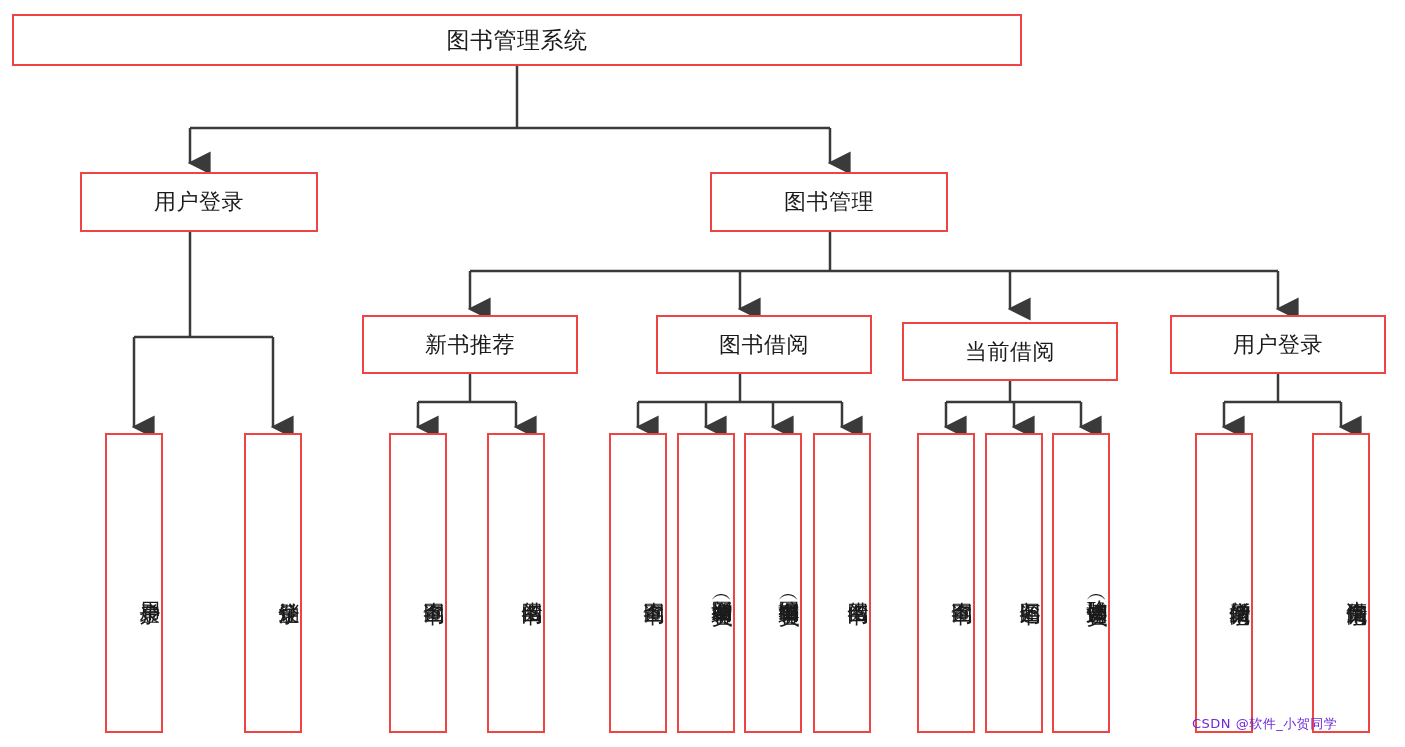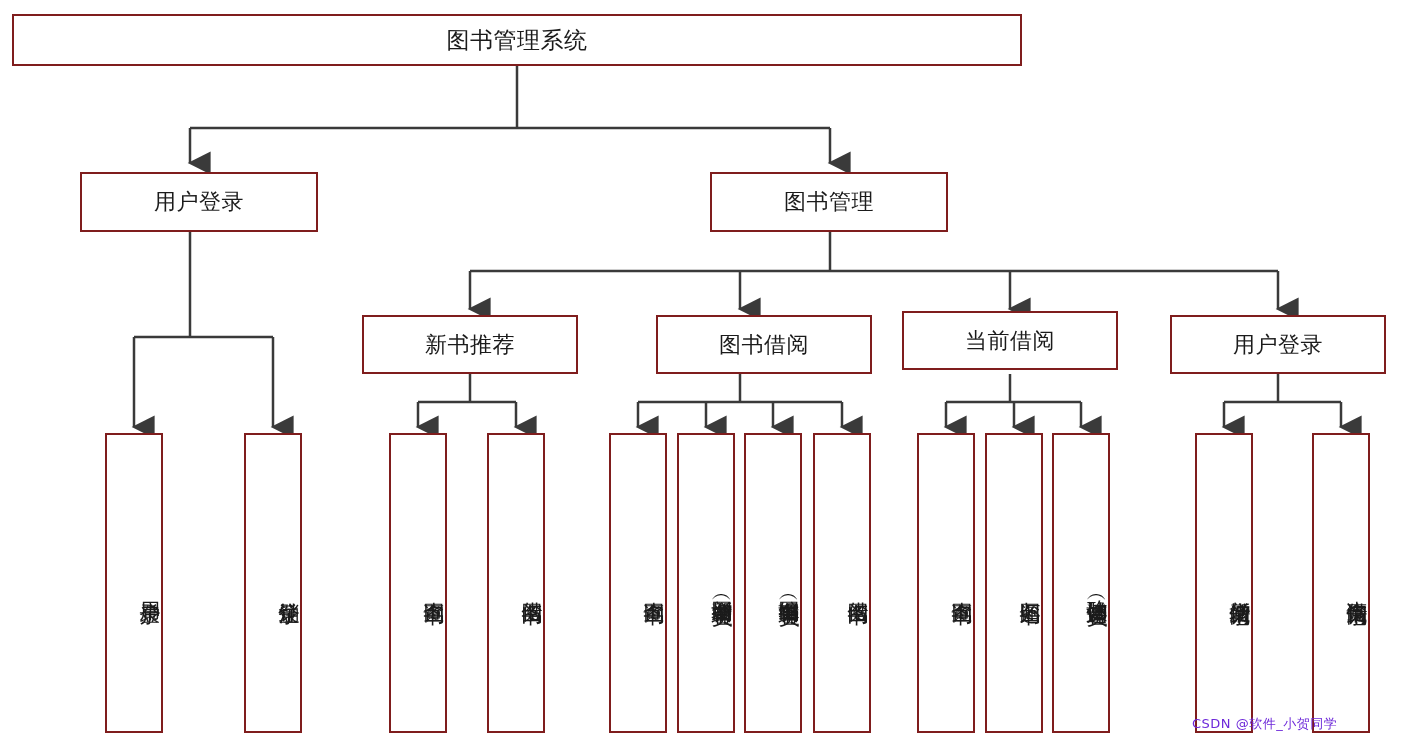--- a/index.html
+++ b/index.html
@@ -25,21 +25,21 @@
     position: absolute;
     left: 0;
     top: 0;
     width: 1405px;
     height: 747px;
     pointer-events: none;
   }
   .node {
     position: absolute;
     box-sizing: border-box;
-    border: 2px solid #7f1d1d;
+    border: 2px solid #ef4444;
     background: #ffffff;
     display: flex;
     align-items: center;
     justify-content: center;
     color: #1b1b1b;
   }
   .node.horiz {
     font-size: 22px;
     letter-spacing: 0.5px;
   }
@@ -136,21 +136,21 @@
   <div class="node horiz" style="left:710px; top:172px; width:238px; height:60px;text-align:center;">
     <span class="nlabel">图书管理</span>
   </div>
 
   <div class="node horiz" style="left:362px; top:315px; width:216px; height:59px;justify-content:center;">
     <span class="nlabel">新书推荐</span>
   </div>
   <div class="node horiz" style="left:656px; top:315px; width:216px; height:59px;">
     <span class="nlabel">图书借阅</span>
   </div>
-  <div class="node horiz" style="left:902px; top:311px; width:216px; height:59px;align-items:center;">
+  <div class="node horiz" style="left:902px; top:322px; width:216px; height:59px;align-items:center;">
     <span class="nlabel">当前借阅</span>
   </div>
   <div class="node horiz" style="left:1170px; top:315px; width:216px; height:59px;">
     <span class="nlabel">用户登录</span>
   </div>
 
   <div class="node vert" style="left:105px; top:433px; width:58px; height:300px;">
     <span class="nlabel">用户登录</span>
   </div>
   <div class="node vert" style="left:244px; top:433px; width:58px; height:300px;">

